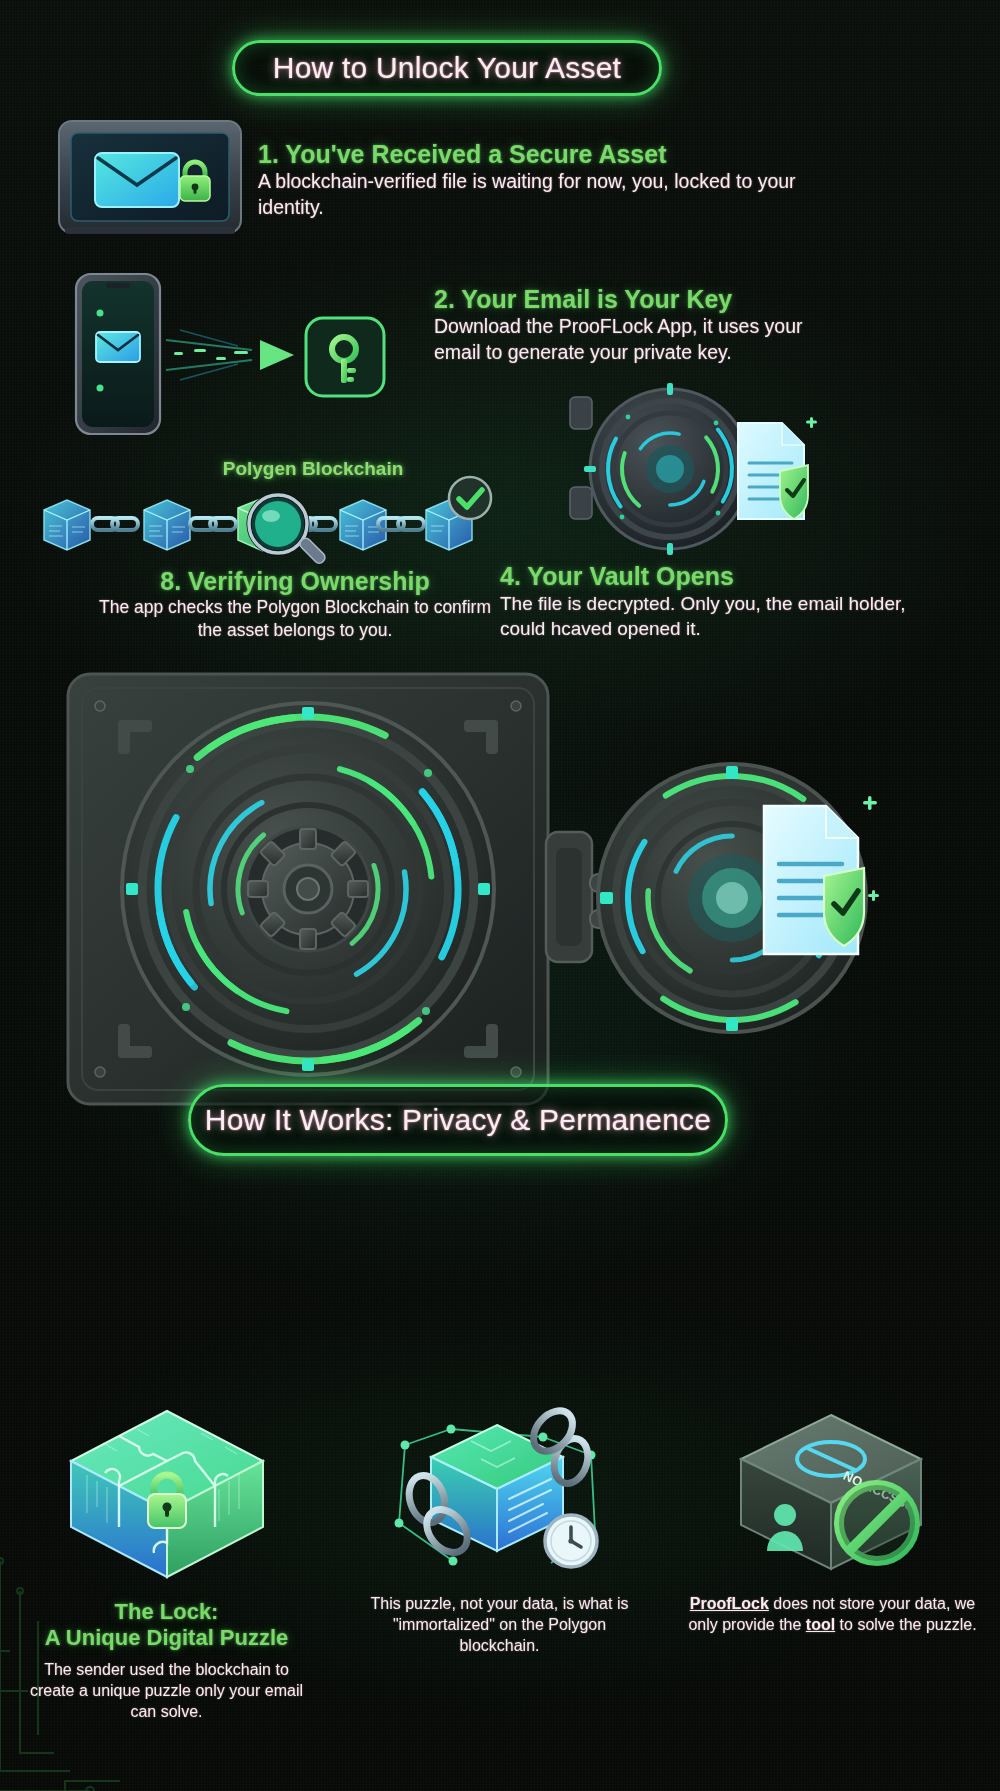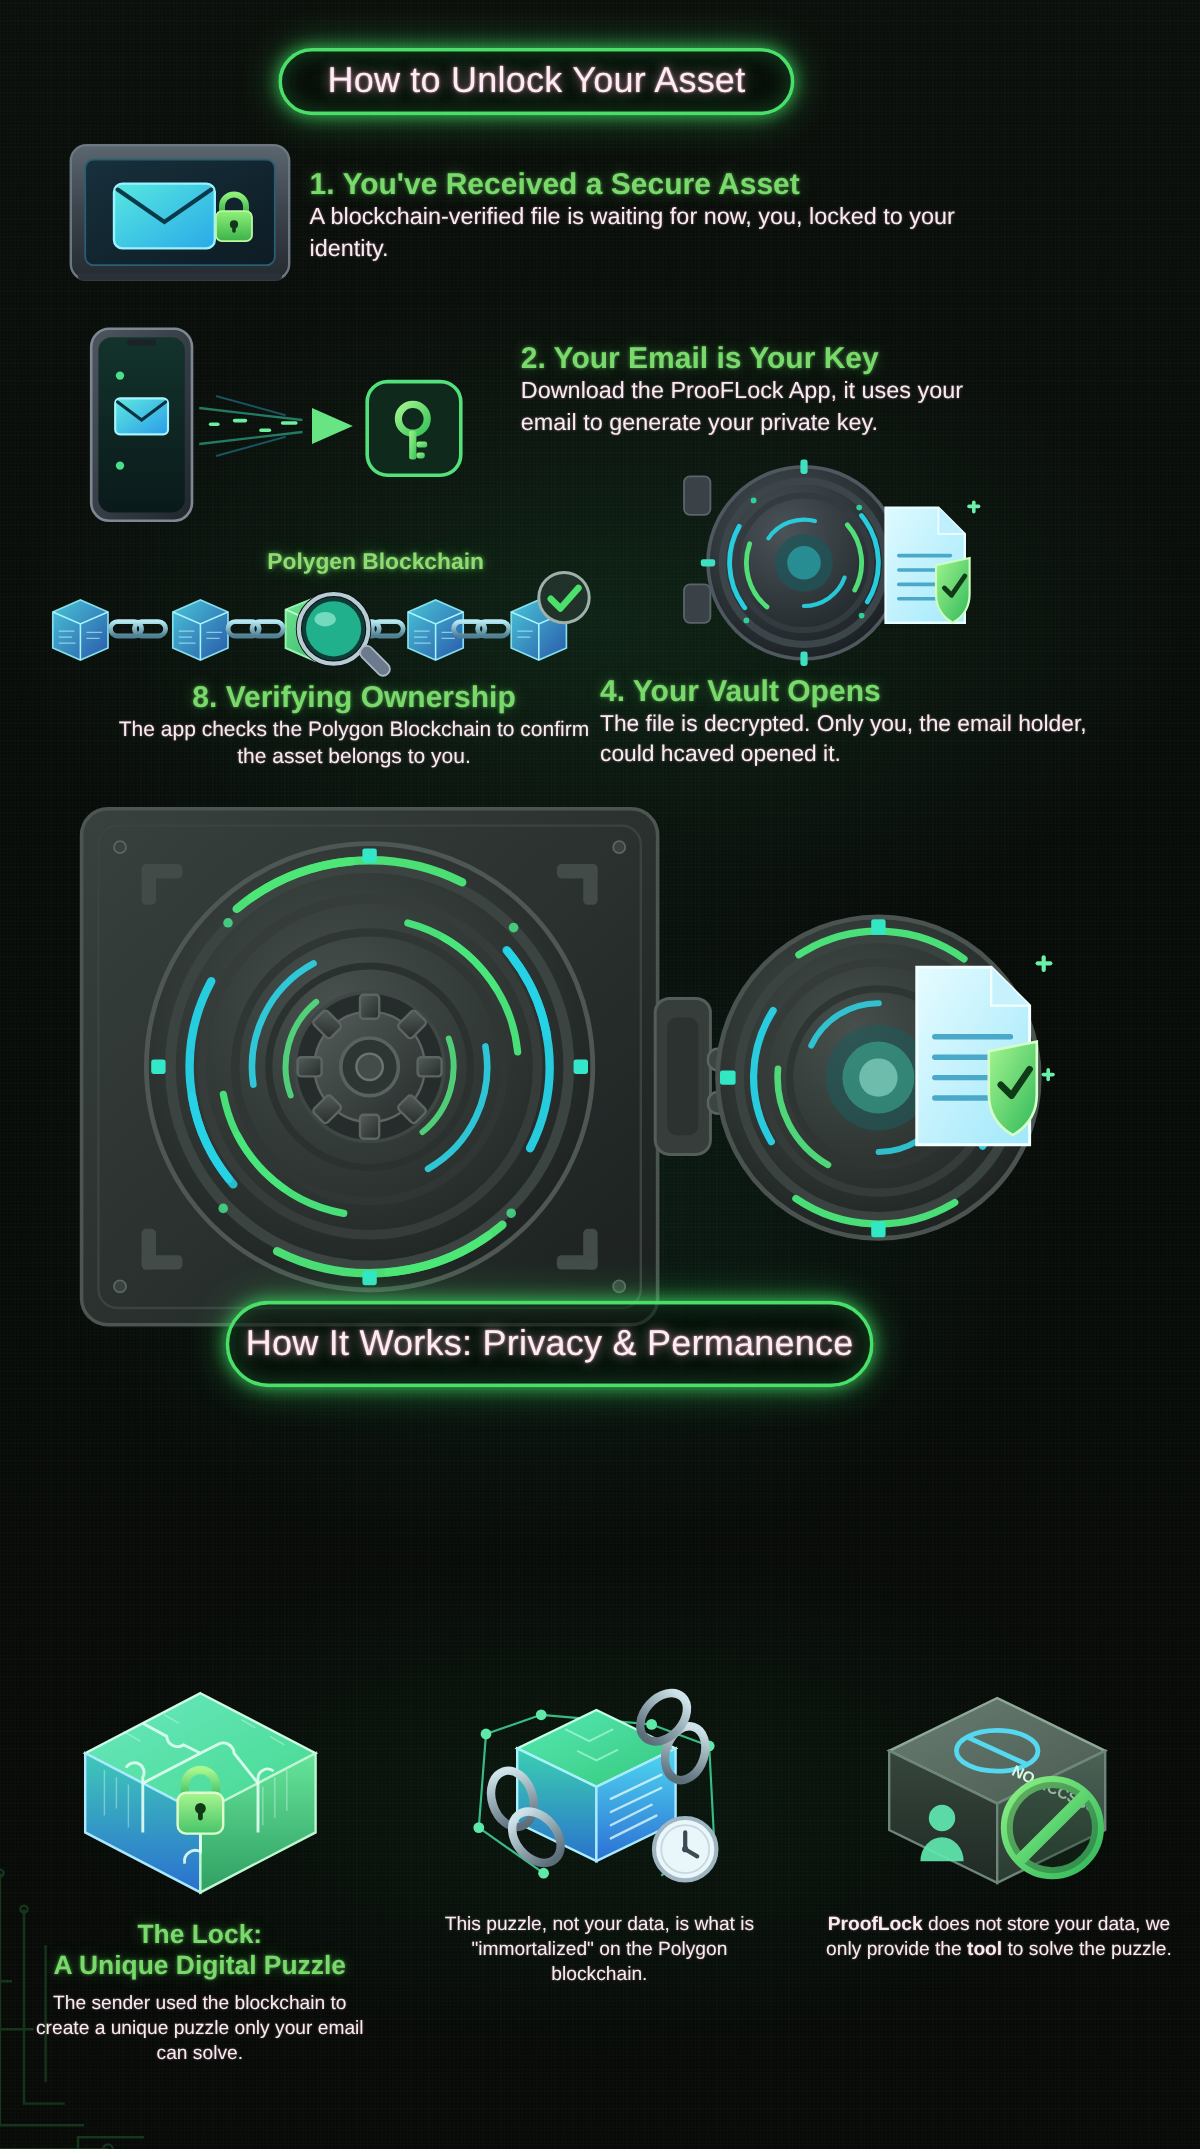--- a/index.html
+++ b/index.html
@@ -133,21 +133,21 @@
   }
   .col-desc {
     margin-top: 9px;
     font-size: 16px;
     line-height: 1.3;
     text-align: center;
     color: #fbeaf1;
     text-shadow: 0 0 2px rgba(255,200,225,0.45);
     max-width: 290px;
   }
-  .col-desc b { font-weight: bold; }
+  .col-desc b { font-weight: bold; text-decoration: underline; }
 </style>
 </head>
 <body>
 
 <div id="page">
 
   <svg class="corner-circuit" viewBox="0 0 260 320">
     <g stroke="#3fbb55" stroke-width="2" fill="none" opacity="0.8">
       <path d="M10 40 L10 300 L120 300"></path>
       <path d="M30 70 L30 280 L100 280"></path>

